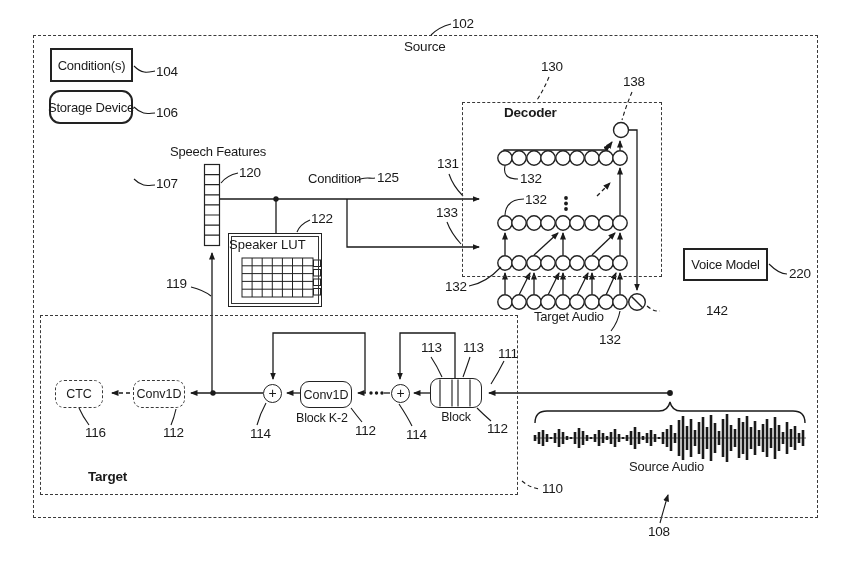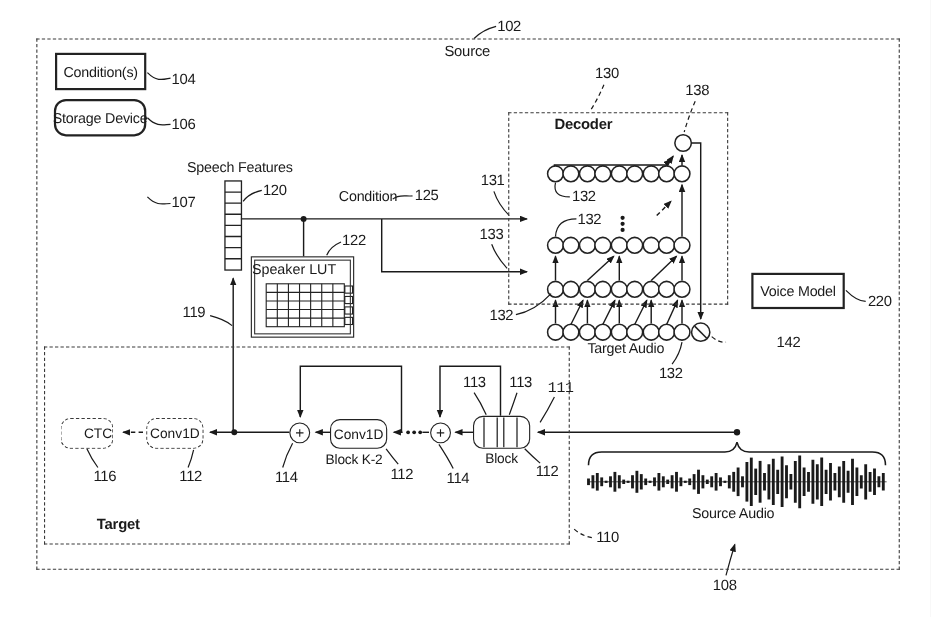--- a/index.html
+++ b/index.html
@@ -270,21 +270,21 @@
   </div>
   <div class="box solidbox" style="left:683px;top:248px;width:85px;height:33px;">
     <span class="lbl" style="position:static;">Voice Model</span>
   </div>
 
   <div class="box" style="left:228px;top:233px;width:94px;height:74px;border:1.5px solid #222;">
     <div class="lutinner"></div>
     <div class="luttitle">Speaker LUT</div>
   </div>
 
-  <div class="box dashbox roundbox" style="left:55px;top:380px;width:48px;height:28px;border-width:1.5px;justify-content:flex-end;">
+  <div class="box dashbox roundbox" style="left:55px;top:380px;width:48px;height:28px;border-width:1.5px;">
     <span>CTC</span>
   </div>
   <div class="box dashbox roundbox" style="left:133px;top:380px;width:52px;height:28px;border-width:1.5px;">
     <span>Conv1D</span>
   </div>
   <div class="box roundbox" style="left:300px;top:381px;width:52px;height:27px;border:1.5px solid #222;">
     <span>Conv1D</span>
   </div>
   <div class="box roundbox" style="left:430px;top:378px;width:52px;height:30px;border:1.5px solid #222;"></div>
 
@@ -317,21 +317,21 @@
   <div class="ref" style="left:437px;top:156px;">131</div>
   <div class="ref" style="left:436px;top:205px;">133</div>
   <div class="ref" style="left:520px;top:171px;">132</div>
   <div class="ref" style="left:525px;top:192px;">132</div>
   <div class="ref" style="left:445px;top:279px;">132</div>
   <div class="ref" style="left:599px;top:332px;">132</div>
   <div class="ref" style="left:623px;top:74px;">138</div>
   <div class="ref" style="left:662px;top:303px;margin-left:44px;">142</div>
   <div class="ref" style="left:789px;top:266px;">220</div>
   <div class="ref" style="left:542px;top:481px;">110</div>
-  <div class="ref" style="left:498px;top:346px;font-family:Liberation Mono, monospace;">111</div>
+  <div class="ref" style="left:498px;top:346px;">111</div>
   <div class="ref" style="left:421px;top:340px;">113</div>
   <div class="ref" style="left:463px;top:340px;">113</div>
   <div class="ref" style="left:163px;top:425px;">112</div>
   <div class="ref" style="left:355px;top:423px;">112</div>
   <div class="ref" style="left:487px;top:421px;">112</div>
   <div class="ref" style="left:250px;top:426px;">114</div>
   <div class="ref" style="left:406px;top:427px;">114</div>
   <div class="ref" style="left:85px;top:425px;">116</div>
   <div class="ref" style="left:648px;top:524px;">108</div>
 

